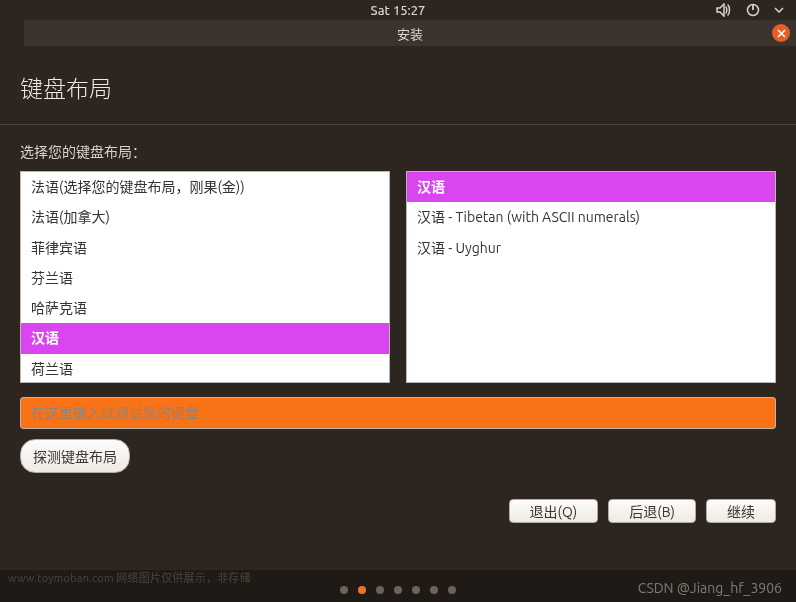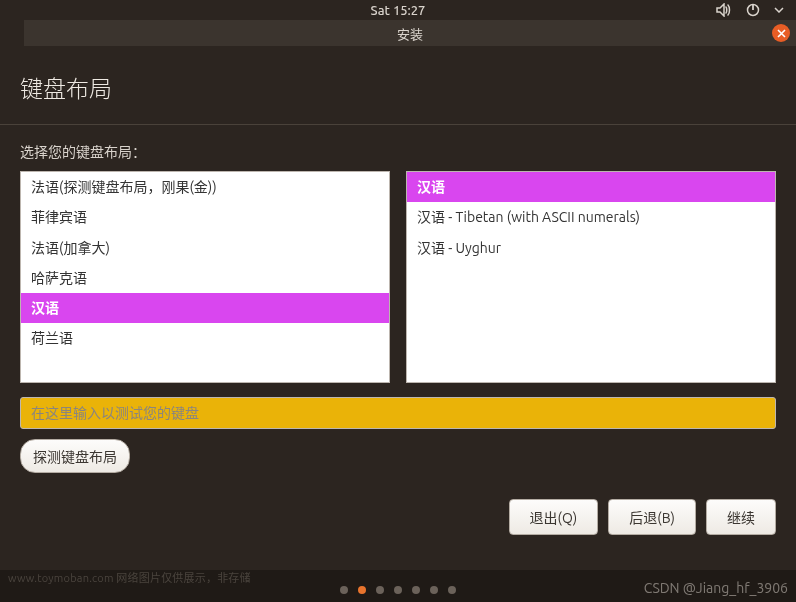--- a/index.html
+++ b/index.html
@@ -15,30 +15,30 @@
     .page-header { padding: 24px 20px 20px; color: #efeae3; font-size: 23px; font-weight: 300; border-bottom: 1px solid #4a423a; background: #2c2520; }
     
     .content { background: #2c2520; padding: 16px 20px 12px; }
     .prompt { color: #d9d3cc; font-size: 14px; margin-bottom: 10px; }
     
     .lists-row { display: flex; gap: 16px; }
     .listbox { flex: 1; background: #fff; border: 1px solid #bdb6af; height: 212px; overflow: hidden; font-size: 14px; color: #333; }
     .listbox-item { padding: 5px 10px; cursor: pointer; line-height: 1.45; }
     .listbox-item.selected { background: #d946ef; color: #fff; font-weight: bold; }
     
-    .test-input { width: 100%; margin-top: 14px; padding: 7px 10px; font-size: 14px; border: 1px solid #bdb6af; background: #eab308; color: #333; border-radius: 3px; }
+    .test-input { width: 100%; margin-top: 14px; padding: 7px 10px; font-size: 14px; border: 1px solid #bdb6af; background: #f97316; color: #333; border-radius: 3px; }
     .test-input::placeholder { color: #8a857f; }
     
     .detect-btn { margin-top: 10px; padding: 6px 12px; font-size: 14px; background: linear-gradient(#fdfcfb, #eeeae4); border: 1px solid #b4aca3; border-radius: 15px; color: #3b3631; cursor: pointer; }
     
     .footer-buttons { display: flex; justify-content: flex-end; gap: 10px; padding: 14px 20px 16px; background: #2c2520; }
-    .footer-buttons button { padding: 7px 20px; font-size: 14px; background: linear-gradient(#fdfcfb, #eeeae4); border: 1px solid #b4aca3; border-radius: 4px; color: #3b3631; cursor: pointer; }
+    .footer-buttons button { padding: 1px 20px; font-size: 14px; background: linear-gradient(#fdfcfb, #eeeae4); border: 1px solid #b4aca3; border-radius: 4px; color: #3b3631; cursor: pointer; }
     
     .bottom-strip { position: absolute; bottom: 0; left: 0; right: 0; height: 32px; background: #1f1a16; }
-    .watermark-right { position: absolute; right: 8px; bottom: 6px; color: #cfc8c0; font-size: 14px; opacity: 0.55; }
+    .watermark-right { position: absolute; right: 14px; bottom: 6px; color: #cfc8c0; font-size: 14px; opacity: 0.55; }
     .watermark-left { position: absolute; left: 8px; bottom: 17px; color: #7d756c; font-size: 11px; opacity: 0.45; letter-spacing: 0.2px; }
     .dots { position: absolute; left: 50%; transform: translateX(-50%); bottom: 8px; display: flex; gap: 10px; }
     .dot { width: 8px; height: 8px; border-radius: 50%; background: #6b625a; }
     .dot.active { background: #e8742d; }
   </style>
 </head>
 <body>
 
 <div class="top-bar">
   <span>Sat 15:27</span>
@@ -73,23 +73,24 @@
 
 <div class="page-header">
   <span>键盘布局</span>
 </div>
 
 <div class="content">
   <div class="prompt">选择您的键盘布局：</div>
   
   <div class="lists-row">
     <div class="listbox" id="left-list">
-        <div class="listbox-item">法语(探测键盘布局，刚果(金))</div>
+        <div class="listbox-item">法语(选择您的键盘布局，刚果(金))</div>
+        <div class="listbox-item">法语(加拿大)</div>
         <div class="listbox-item">菲律宾语</div>
-        <div class="listbox-item">法语(加拿大)</div>
+        <div class="listbox-item">芬兰语</div>
         <div class="listbox-item">哈萨克语</div>
         <div class="listbox-item selected">汉语</div>
         <div class="listbox-item">荷兰语</div>
       </div>
     <div class="listbox" id="right-list">
         <div class="listbox-item selected">汉语</div>
         <div class="listbox-item">汉语 - Tibetan (with ASCII numerals)</div>
         <div class="listbox-item">汉语 - Uyghur</div>
       </div>
   </div>

